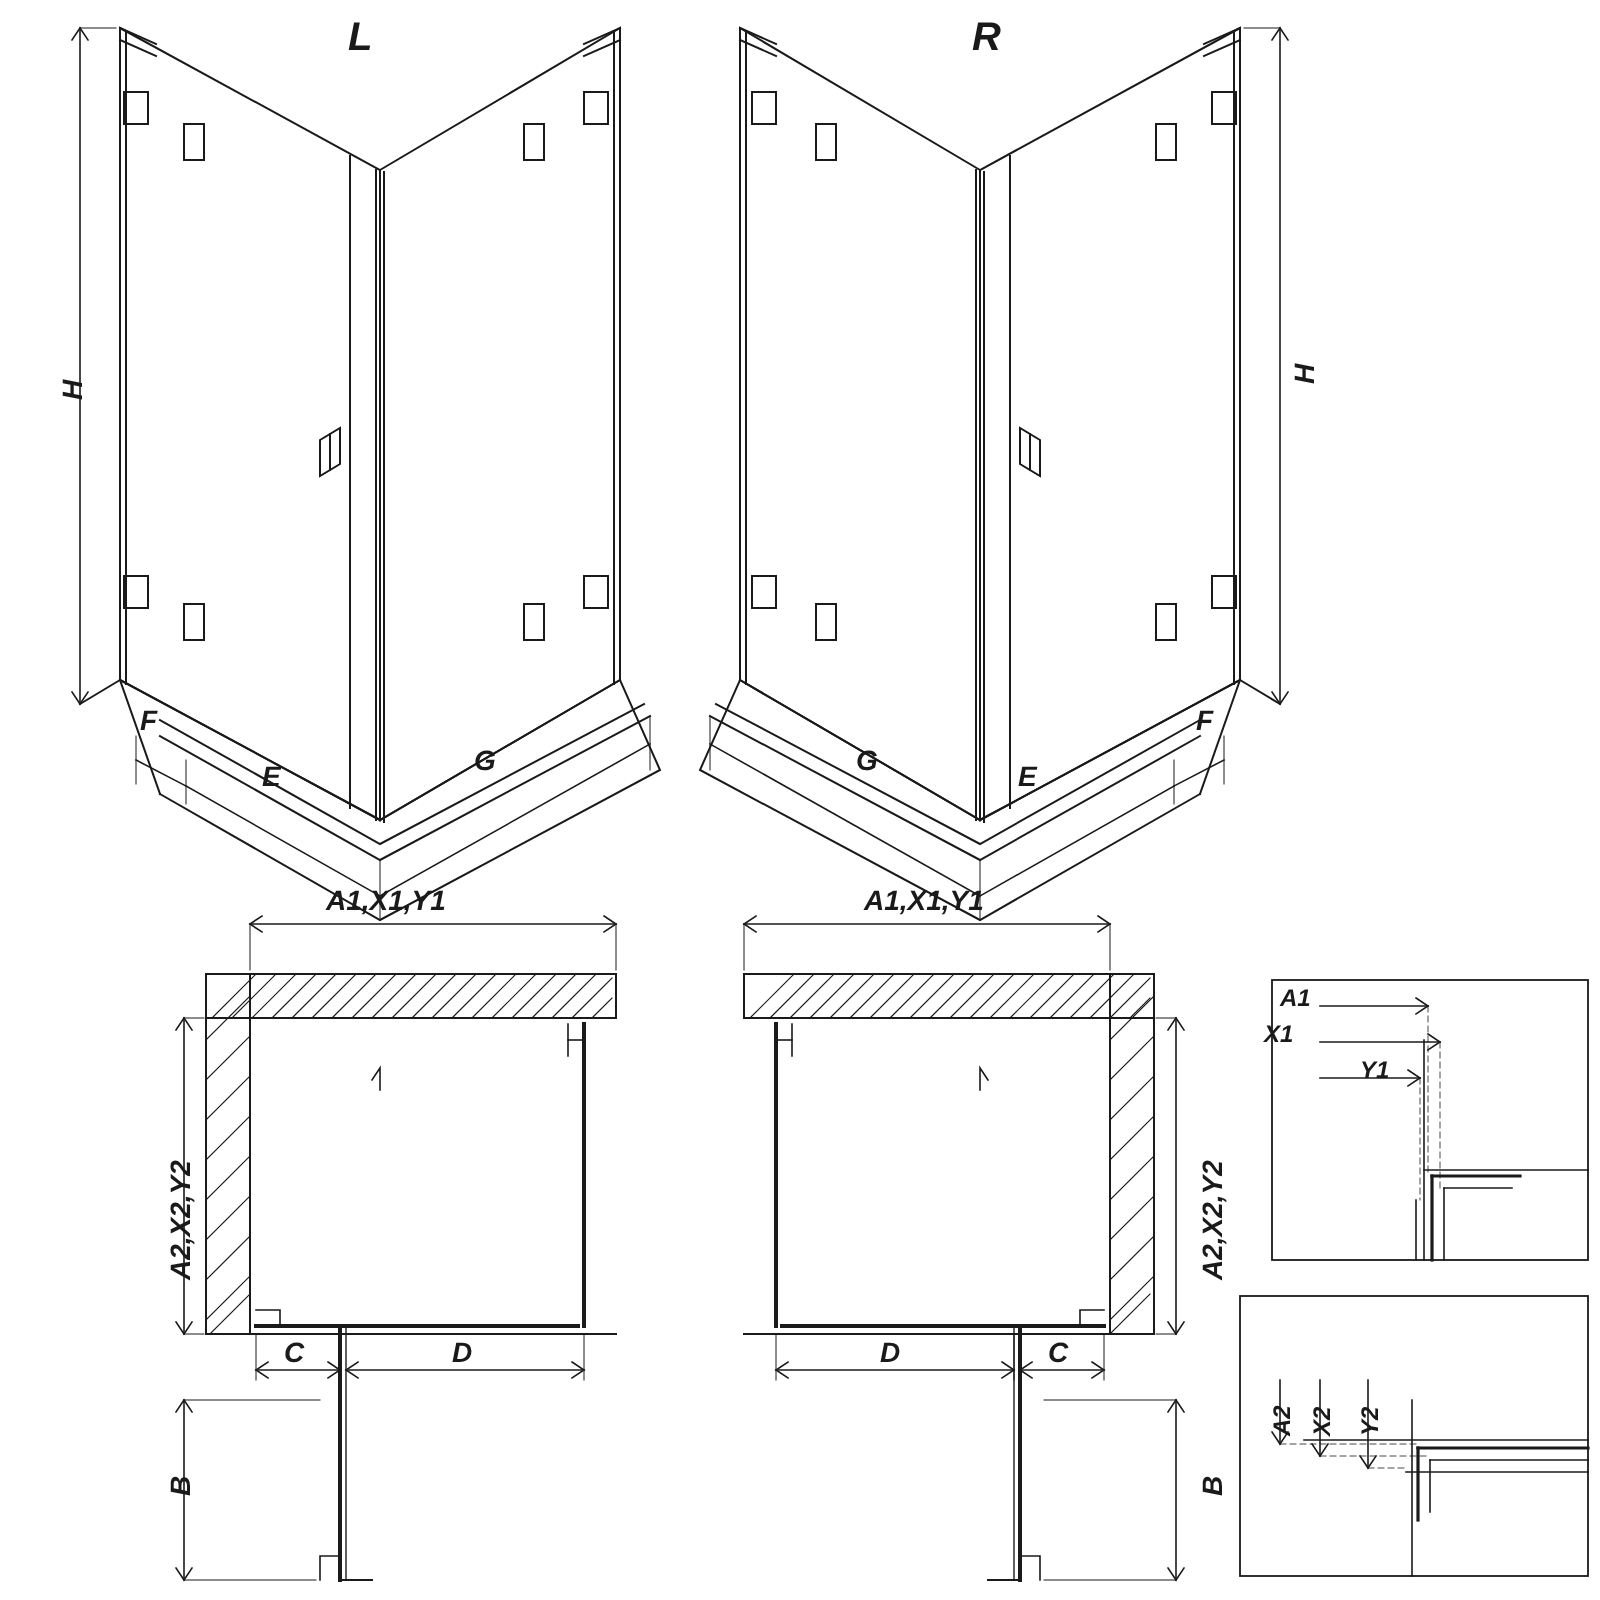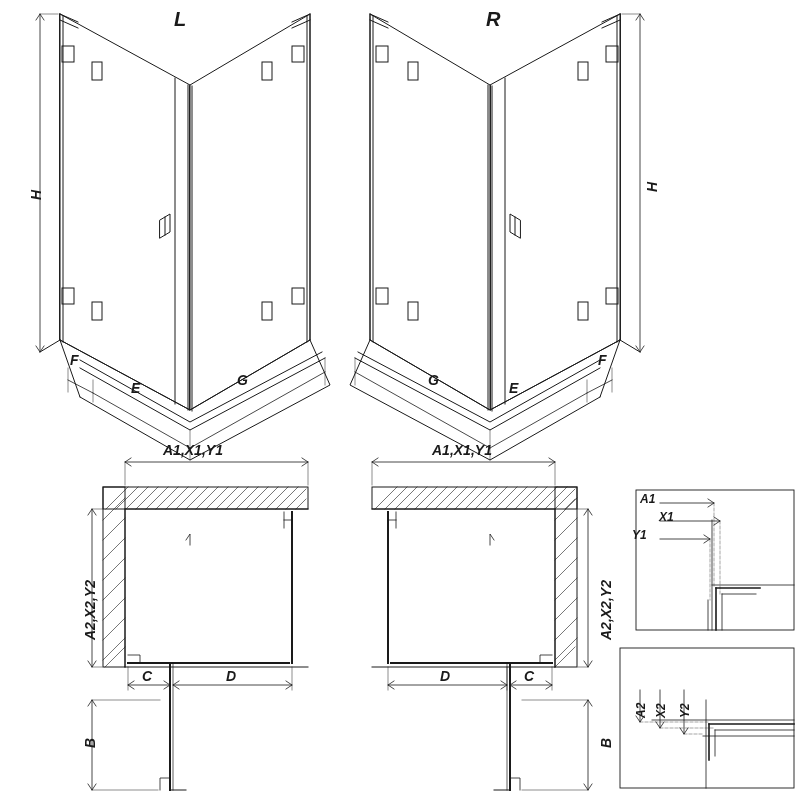--- a/index.html
+++ b/index.html
@@ -341,20 +341,20 @@
 
   <div class="lbl med" style="left:142px;top:668px;">C</div>
   <div class="lbl med" style="left:226px;top:668px;">D</div>
   <div class="lbl med" style="left:440px;top:668px;">D</div>
   <div class="lbl med" style="left:524px;top:668px;">C</div>
 
   <div class="lbl med rot-90" style="left:82px;top:748px;">B</div>
   <div class="lbl med rot-90" style="left:598px;top:748px;">B</div>
 
   <div class="lbl sm" style="left:640px;top:492px;">A1</div>
-  <div class="lbl sm" style="left:659px;top:510px;font-style:italic;">X1</div>
-  <div class="lbl sm" style="left:632px;top:528px;">Y1</div>
+  <div class="lbl sm" style="left:632px;top:510px;font-style:italic;">X1</div>
+  <div class="lbl sm" style="left:680px;top:528px;">Y1</div>
 
   <div class="lbl sm rot-90" style="left:634px;top:718px;">A2</div>
   <div class="lbl sm rot-90" style="left:654px;top:718px;">X2</div>
   <div class="lbl sm rot-90" style="left:678px;top:718px;">Y2</div>
 
 </div>
 
 </body></html>

